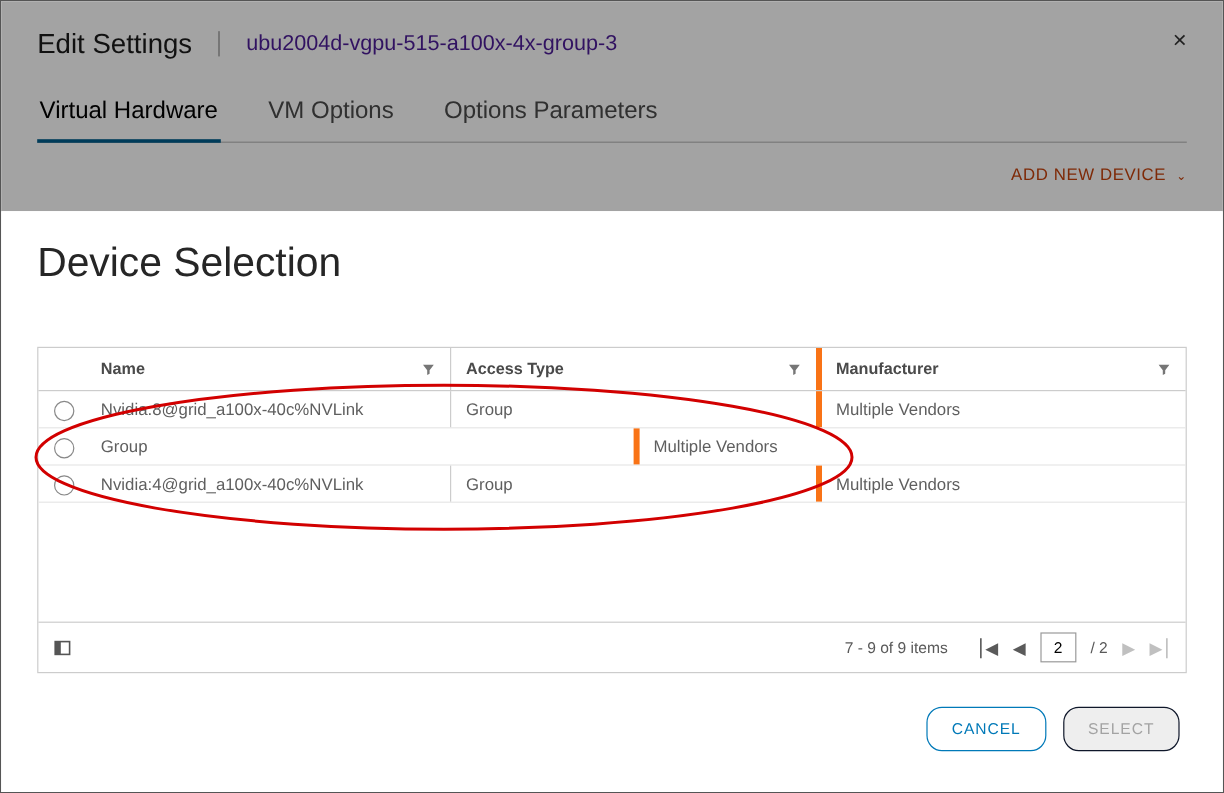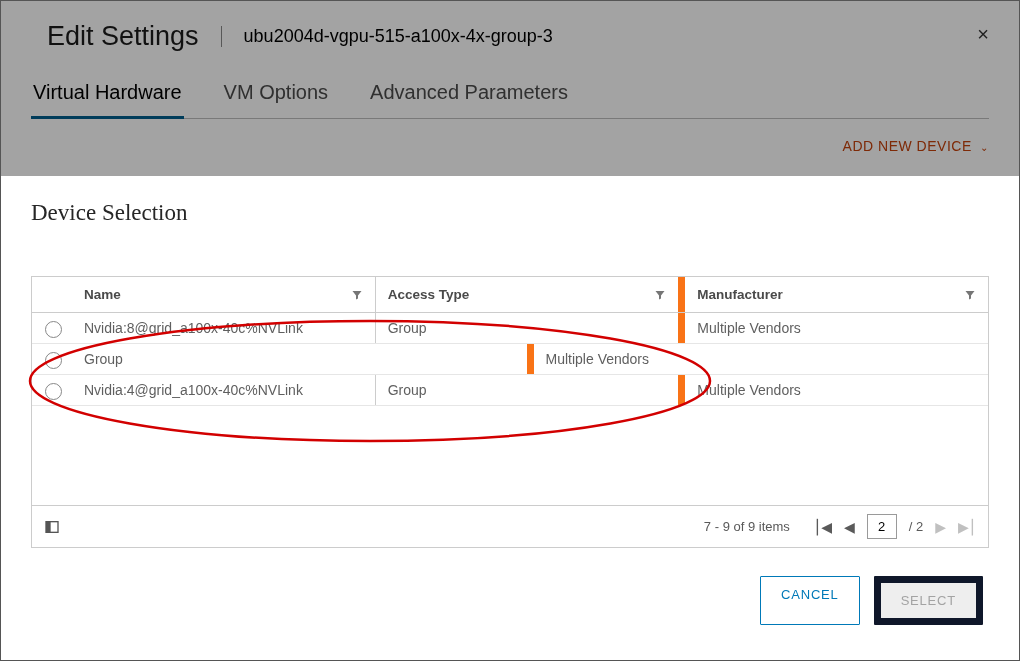--- a/index.html
+++ b/index.html
@@ -31,29 +31,28 @@
     background: #fafafa;
     padding: 0 30px;
   }
   .bg-header {
     display: flex;
     align-items: center;
     height: 70px;
     position: relative;
   }
   .bg-title {
-    font-size: 27px;
+    font-size: 23px;
     font-weight: 300;
     color: #1b1b1b;
     padding-right: 22px;
-    margin-left: 16px;
   }
   .bg-sub {
     font-size: 18px;
-    color: #000000;
+    color: #4c1d95;
     border-left: 1px solid #888;
     padding-left: 22px;
   }
   .bg-close {
     position: absolute;
     right: 0; top: 22px;
     font-size: 20px;
     color: #333;
     cursor: pointer;
   }
@@ -89,43 +88,42 @@
   }
 
   
   .modal {
     position: absolute;
     top: 175px; left: 0; right: 0; bottom: 0;
     background: #fff;
     padding: 24px 30px 0;
   }
   .modal-title {
-    font-size: 23px;
+    font-size: 34px;
     font-weight: 300;
     color: #262626;
     margin-bottom: 50px;
-    font-family: Liberation Serif, serif;
   }
 
   .grid {
     border: 1px solid #ccc;
     height: 272px;
     display: flex;
     flex-direction: column;
   }
   .grid-head {
     display: flex;
     border-bottom: 1px solid #ccc;
     font-weight: 600;
     font-size: 13.5px;
     color: #4a4a4a;
   }
   .col-sel   { width: 40px; flex-shrink: 0; }
   .col-name  { flex: 2 1 0; border-right: 1px solid #ccc; }
-  .col-acc   { flex: 2 1 0; border-right: 7px solid #f97316; }
+  .col-acc   { flex: 2 1 0; border-right: 5px solid #f97316; }
   .col-man   { flex: 2 1 0; }
   .hcell {
     display: flex;
     align-items: center;
     justify-content: space-between;
     padding: 10px 12px;
   }
   .filter-ic {
     width: 12px; height: 12px;
     fill: #767676;
@@ -191,32 +189,32 @@
   .modal-actions {
     display: flex;
     justify-content: flex-end;
     gap: 14px;
     padding: 28px 6px 0;
   }
   .btn {
     font-size: 13px;
     letter-spacing: 0.8px;
     padding: 10px 20px;
-    border-radius: 1px;
+    border-radius: 13px;
     cursor: pointer;
   }
   .btn-cancel {
     color: #0079b8;
     border: 1px solid #0079b8;
     background: #fff;
   }
   .btn-select {
     color: #a3a3a3;
     background: #eee;
-    border: 7px solid #0f172a;
+    border: 1px solid #0f172a;
   }
 
   .annot {
     position: absolute;
     pointer-events: none;
   }
 </style>
 </head>
 <body>
 
@@ -224,21 +222,21 @@
 
   <div class="bg-page">
     <div class="bg-header">
       <div class="bg-title">Edit Settings</div>
       <div class="bg-sub">ubu2004d-vgpu-515-a100x-4x-group-3</div>
       <div class="bg-close">×</div>
     </div>
     <div class="bg-tabs">
       <div class="bg-tab active">Virtual Hardware</div>
       <div class="bg-tab">VM Options</div>
-      <div class="bg-tab">Advanced Parameters</div>
+      <div class="bg-tab">Options Parameters</div>
     </div>
     <div class="bg-add">
       <span>
         <span>ADD NEW DEVICE</span>
         <span class="chev">⌄</span>
       </span>
     </div>
   </div>
   <div class="dim-layer"></div>
 

